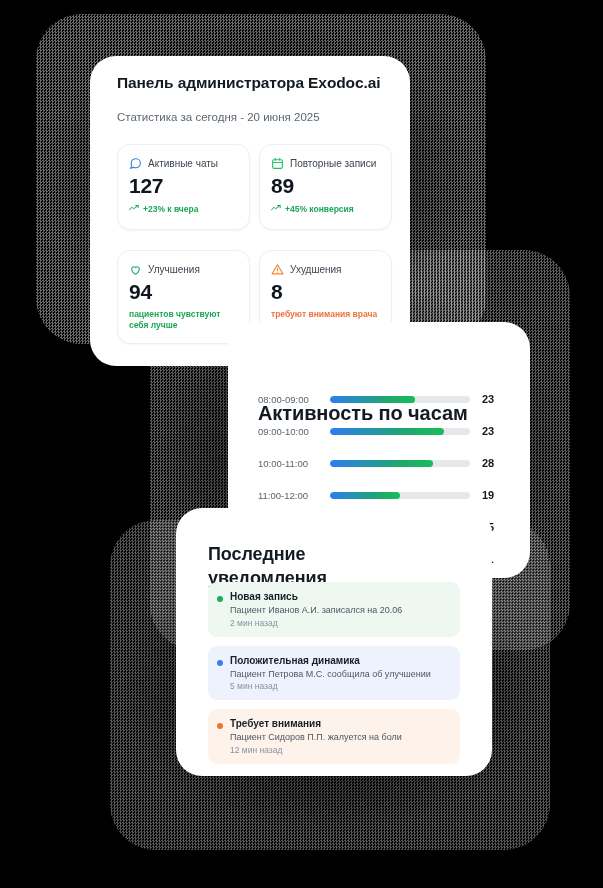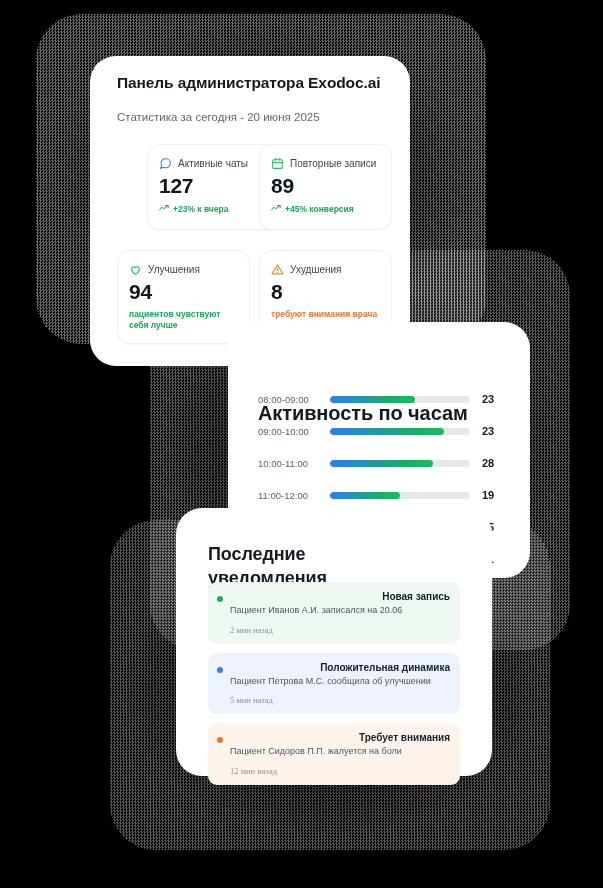--- a/index.html
+++ b/index.html
@@ -78,21 +78,21 @@
   }
 
   .stat {
     position: absolute;
     width: 131px; height: 84px;
     background: #fff;
     border: 1px solid #EDEFF2;
     border-radius: 13px;
     box-shadow: 0 1px 2px rgba(16,24,40,0.04);
   }
-  .stat.s1 { left: 14px;  top: 76px; margin-left: 30px; }
+  .stat.s1 { left: 14px;  top: 76px; }
   .stat.s2 { left: 156px; top: 76px; text-align: right; }
   .stat.s3 { left: 14px;  top: 182px; height: 92px; }
   .stat.s4 { left: 156px; top: 182px; height: 92px; }
 
   .stat-head {
     position: absolute; left: 11px; top: 12px;
     display: flex; align-items: center; gap: 6px;
   }
   .stat-head .ico { width: 13px; height: 13px; display: block; flex: none; }
   .stat-head .lbl { font-size: 10px; color: #3C454F; white-space: nowrap; }
@@ -166,24 +166,23 @@
   .dot {
     position: absolute; left: 9px; top: 14px;
     width: 6px; height: 6px; border-radius: 50%;
   }
   .dot.green  { background: #1BAE55; }
   .dot.blue   { background: #3B7DEC; }
   .dot.orange { background: #F2732B; }
   .notif-h {
     font-size: 10px; font-weight: 700; color: #17202A;
     margin-bottom: 2px;
-    text-align: right;
   }
   .notif-b { font-size: 9px; color: #4D5763; line-height: 1.4; }
-  .notif-t { font-size: 8.5px; color: #8A939E; margin-top: 8px; font-family: Liberation Serif, serif; }
+  .notif-t { font-size: 8.5px; color: #8A939E; margin-top: 1px; }
 </style>
 </head>
 <body>
 
 <div class="noise-layer">
   <div class="glow g1"></div>
   <div class="glow g2"></div>
   <div class="glow g3"></div>
   <div class="glow-mask"></div>
 </div>

